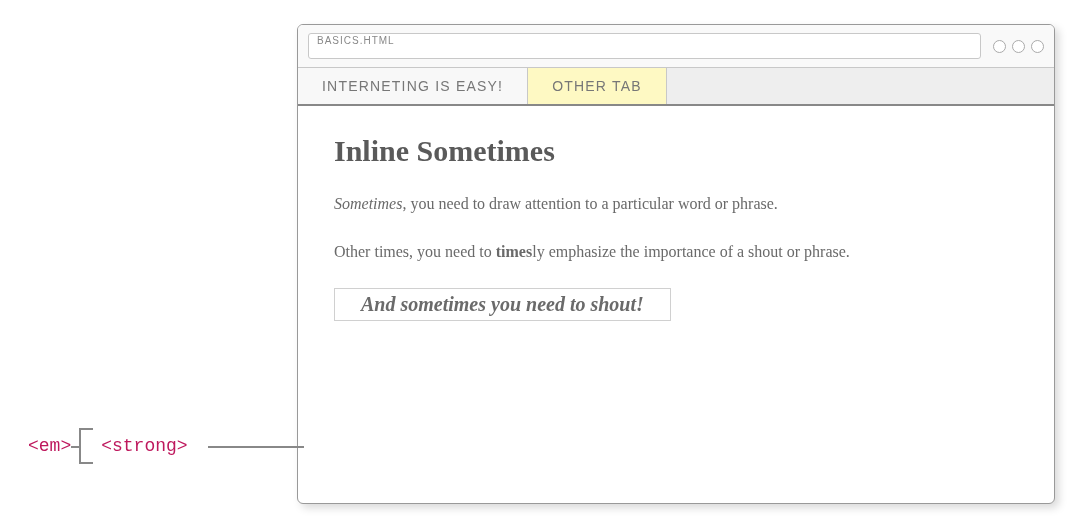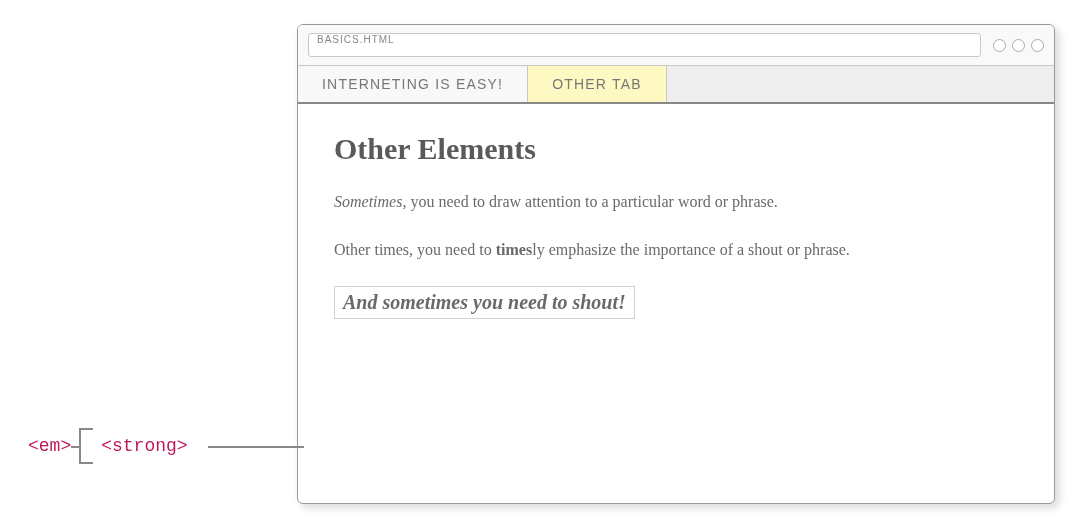--- a/index.html
+++ b/index.html
@@ -36,23 +36,23 @@
       background: #f9f9f9;
       border-bottom: 1px solid #c8c8c8;
     }
     
     .address-bar {
       flex: 1;
       height: 24px;
       border: 1px solid #c8c8c8;
       border-radius: 3px;
       background: #fff;
-      padding: 0 8px;
-      display: flex;
-      align-items: flex-start;
+      padding: 12px 8px;
+      display: flex;
+      align-items: flex-end;
       font-family: 'Arial Narrow', 'Helvetica Neue', sans-serif;
       font-stretch: condensed;
       font-size: 10px;
       letter-spacing: 1px;
       color: #888;
       text-transform: uppercase;
     }
     
     .window-controls {
       display: flex;
@@ -116,21 +116,21 @@
       font-style: italic;
     }
     
     .content p .strong {
       font-weight: bold;
     }
     
     .shout-box {
       display: inline-block;
       border: 1px solid #d0d0d0;
-      padding: 4px 8px;
+      padding: 4px 26px;
       font-family: Georgia, serif;
       font-size: 20px;
       font-weight: bold;
       font-style: italic;
       color: #6a6a6a;
     }
     
     .annotation {
       position: absolute;
       left: 28px;
@@ -204,21 +204,21 @@
   <div class="tabs-row">
     <div class="tab active">
       <span>INTERNETING IS EASY!</span>
     </div>
     <div class="tab">
       <span>OTHER TAB</span>
     </div>
   </div>
 
   <div class="content">
-    <h1>Other Elements</h1>
+    <h1>Inline Sometimes</h1>
     
     <p>
       <span class="em">Sometimes</span><span>, you need to draw attention to a particular word or phrase.</span>
     </p>
     
     <p>
       <span>Other times, you need to </span><span class="strong">times</span><span>ly emphasize the importance of a shout or phrase.</span>
     </p>
     
     <div class="shout-box">

